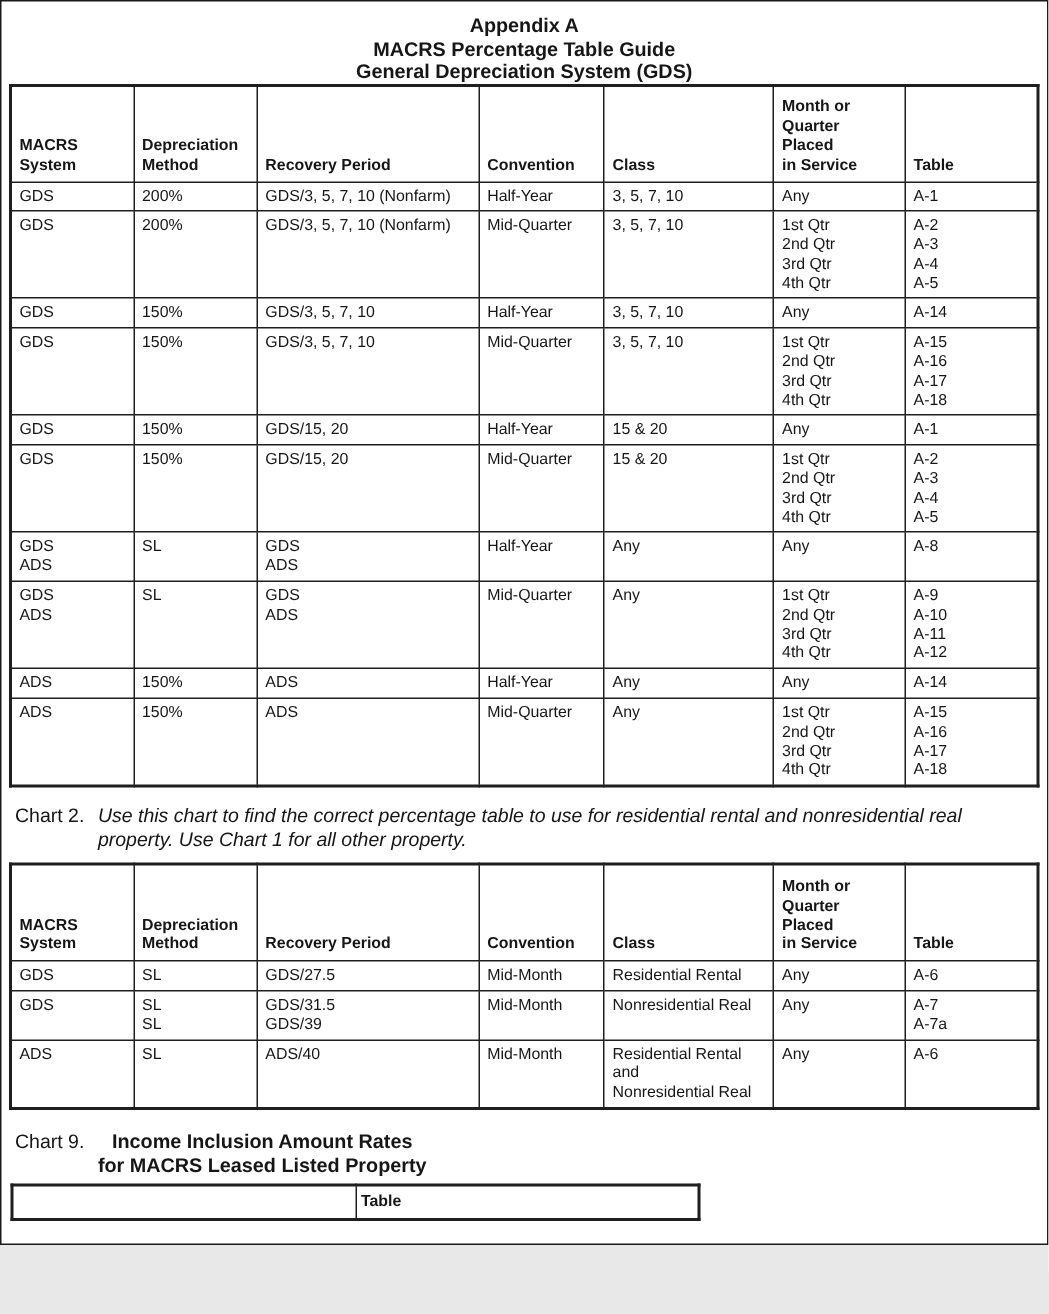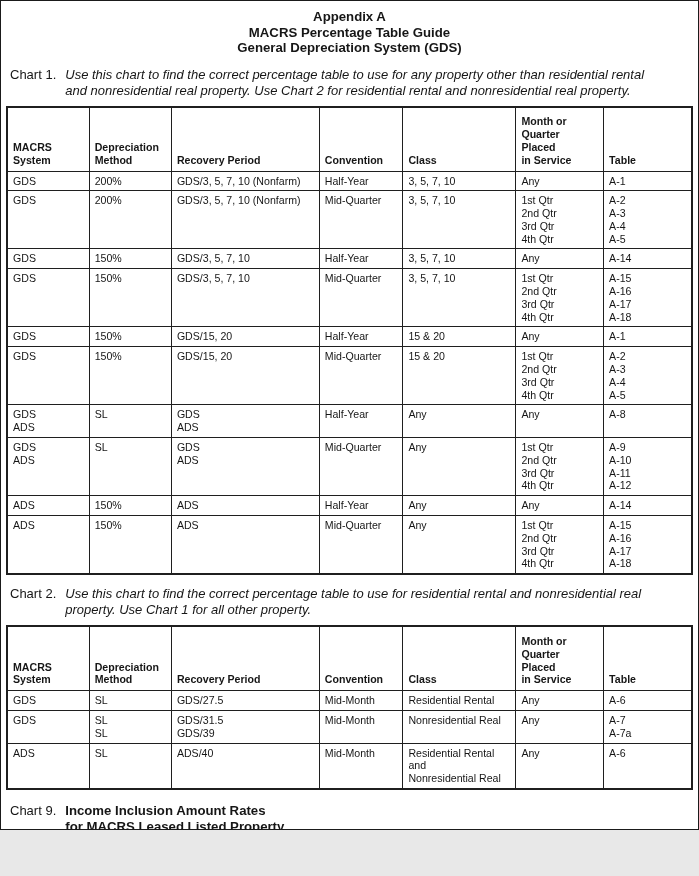--- a/index.html
+++ b/index.html
@@ -9,21 +9,21 @@
     border: 1px solid #1a1a1a;
     font-family: "Liberation Sans", sans-serif;
     color: #161616;
     padding: 5px 5px 4px 5px;
     overflow: hidden;
   }
   .title { text-align: center; font-weight: 700; font-size: 13.2px; line-height: 15.5px; margin-top: 3px; }
   .caption { display: flex; font-size: 13px; margin: 11px 3px 7px 4px; line-height: 16px; }
   .caption .lbl { white-space: nowrap; margin-right: 9px; }
   .caption .txt { font-style: italic; max-width: 596px; }
-  .caption .txt3 { font-weight: 700; white-space: pre-line; font-style: normal; font-size: 13.2px; }
+  .caption .txt3 { font-weight: 700; white-space: pre-line; font-style: normal; font-size: 13.2px; text-align: center; }
   .c3 { margin: 13px 3px 4px 4px; }
 
   table.guide { border-collapse: collapse; width: 100%; table-layout: fixed; }
   table.guide th, table.guide td {
     border: 1px solid #1f1f1f;
     font-size: 10.6px; line-height: 12.8px;
     padding: 3px 3px 3px 5px;
     vertical-align: top;
     white-space: pre-line;
     overflow: hidden;
@@ -46,24 +46,20 @@
 <body>
 
 <div class="page">
 
   <div class="title">
     <div>Appendix A</div>
     <div>MACRS Percentage Table Guide</div>
     <div>General Depreciation System (GDS)</div>
   </div>
 
-  <div class="caption">
-    <span class="lbl">Chart 1.</span>
-    <span class="txt">Use this chart to find the correct percentage table to use for any property other than residential rental and nonresidential real property. Use Chart 2 for residential rental and nonresidential real property.</span>
-  </div>
 
   <table class="guide">
     <colgroup>
       <col class="cw1">
         <col class="cw2">
         <col class="cw3">
         <col class="cw4">
         <col class="cw5">
         <col class="cw6">
         <col class="cw7">

